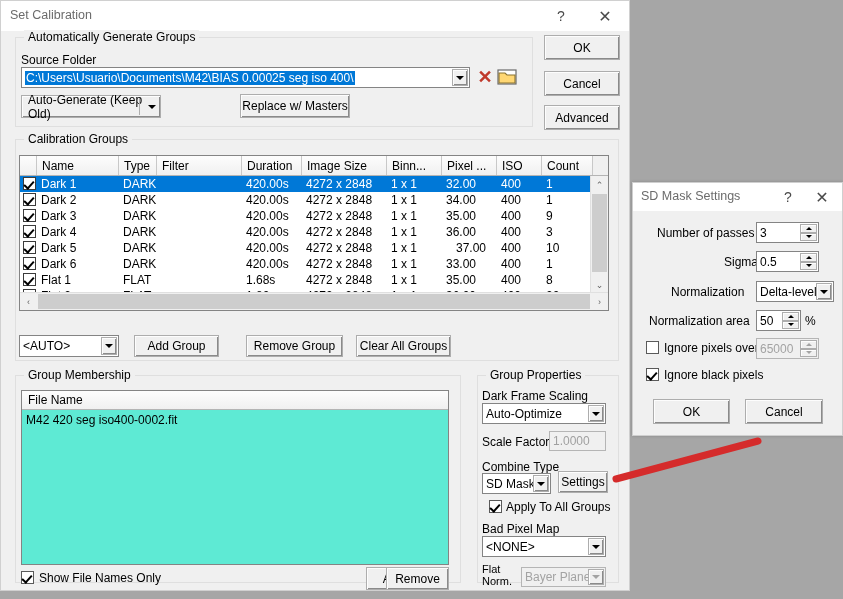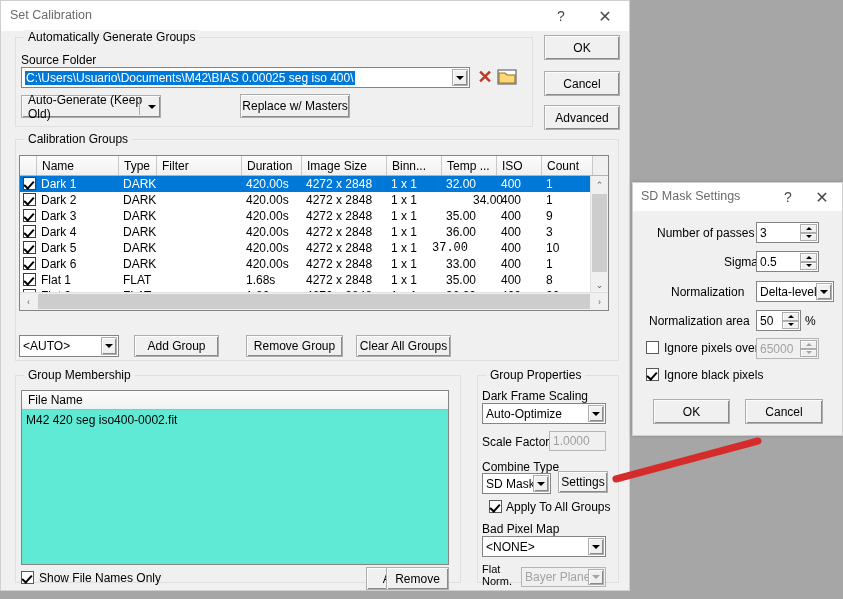--- a/index.html
+++ b/index.html
@@ -193,21 +193,21 @@
 
   <div id="grid">
     <div class="hdr" id="grid-header">
         <div class="hcell" style="left: 0px; width: 17px;"></div>
         <div class="hcell" style="left: 17px; width: 82px;">Name</div>
         <div class="hcell" style="left: 99px; width: 38px;">Type</div>
         <div class="hcell" style="left: 137px; width: 85px;">Filter</div>
         <div class="hcell" style="left: 222px; width: 60px;">Duration</div>
         <div class="hcell" style="left: 282px; width: 85px;">Image Size</div>
         <div class="hcell" style="left: 367px; width: 55px;">Binn...</div>
-        <div class="hcell" style="left: 422px; width: 55px;">Temp ...</div>
+        <div class="hcell" style="left: 422px; width: 55px;">Pixel ...</div>
         <div class="hcell" style="left: 477px; width: 45px;">ISO</div>
         <div class="hcell" style="left: 522px; width: 51px;">Count</div>
       </div>
     <div class="rows" id="grid-rows">
         <div class="row sel" style="top: 0px;">
           <span class="rowcbx"></span>
           <div class="cell" style="left: 21px; width: 78px;">Dark 1</div>
           <div class="cell" style="left: 103px; width: 34px;">DARK</div>
           <div class="cell" style="left: 141px; width: 81px;"></div>
           <div class="cell" style="left: 226px; width: 56px;">420.00s</div>
@@ -218,21 +218,21 @@
           <div class="cell" style="left: 526px; width: 47px;">1</div>
         </div>
         <div class="row" style="top: 16px;">
           <span class="rowcbx"></span>
           <div class="cell" style="left: 21px; width: 78px;">Dark 2</div>
           <div class="cell" style="left: 103px; width: 34px;">DARK</div>
           <div class="cell" style="left: 141px; width: 81px;"></div>
           <div class="cell" style="left: 226px; width: 56px;">420.00s</div>
           <div class="cell" style="left: 286px; width: 81px;">4272 x 2848</div>
           <div class="cell" style="left: 371px; width: 51px;">1 x 1</div>
-          <div class="cell" style="left: 426px; width: 51px; margin-left: 27px;">34.00</div>
+          <div class="cell" style="left: 426px; width: 51px;">34.00</div>
           <div class="cell" style="left: 481px; width: 41px;">400</div>
           <div class="cell" style="left: 526px; width: 47px;">1</div>
         </div>
         <div class="row" style="top: 32px;">
           <span class="rowcbx"></span>
           <div class="cell" style="left: 21px; width: 78px;">Dark 3</div>
           <div class="cell" style="left: 103px; width: 34px;">DARK</div>
           <div class="cell" style="left: 141px; width: 81px;"></div>
           <div class="cell" style="left: 226px; width: 56px;">420.00s</div>
           <div class="cell" style="left: 286px; width: 81px;">4272 x 2848</div>
@@ -254,21 +254,21 @@
           <div class="cell" style="left: 526px; width: 47px;">3</div>
         </div>
         <div class="row" style="top: 64px;">
           <span class="rowcbx"></span>
           <div class="cell" style="left: 21px; width: 78px;">Dark 5</div>
           <div class="cell" style="left: 103px; width: 34px;">DARK</div>
           <div class="cell" style="left: 141px; width: 81px;"></div>
           <div class="cell" style="left: 226px; width: 56px;">420.00s</div>
           <div class="cell" style="left: 286px; width: 81px;">4272 x 2848</div>
           <div class="cell" style="left: 371px; width: 51px;">1 x 1</div>
-          <div class="cell" style="left: 412px; width: 51px; font-family: Liberation Mono, monospace;">37.00</div>
+          <div class="cell" style="left: 436px; width: 51px;">37.00</div>
           <div class="cell" style="left: 481px; width: 41px;">400</div>
           <div class="cell" style="left: 526px; width: 47px;">10</div>
         </div>
         <div class="row" style="top: 80px;">
           <span class="rowcbx"></span>
           <div class="cell" style="left: 21px; width: 78px;">Dark 6</div>
           <div class="cell" style="left: 103px; width: 34px;">DARK</div>
           <div class="cell" style="left: 141px; width: 81px;"></div>
           <div class="cell" style="left: 226px; width: 56px;">420.00s</div>
           <div class="cell" style="left: 286px; width: 81px;">4272 x 2848</div>

